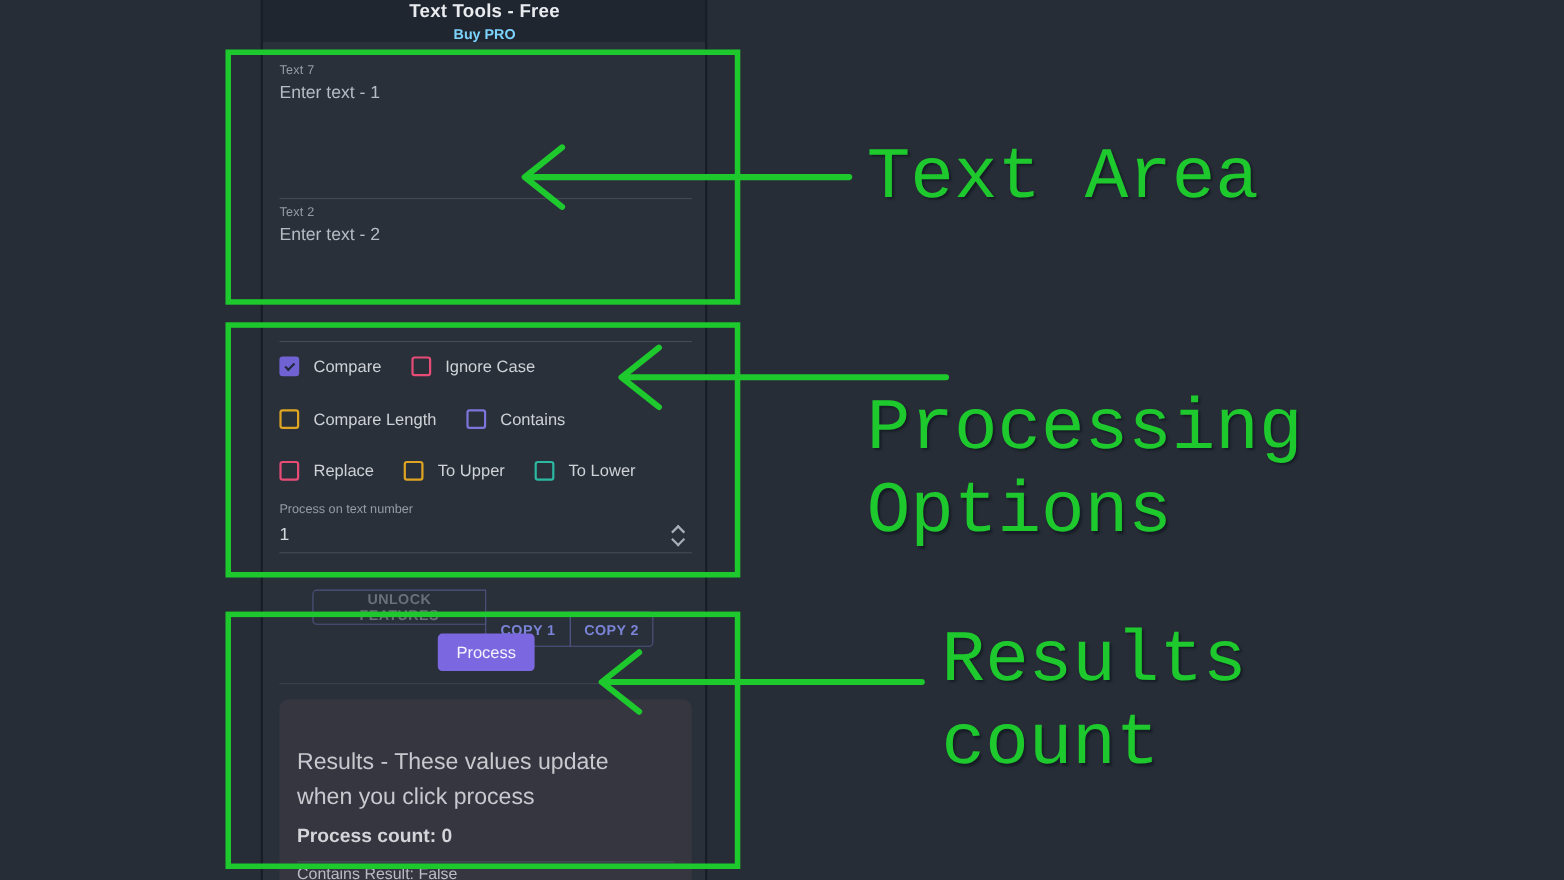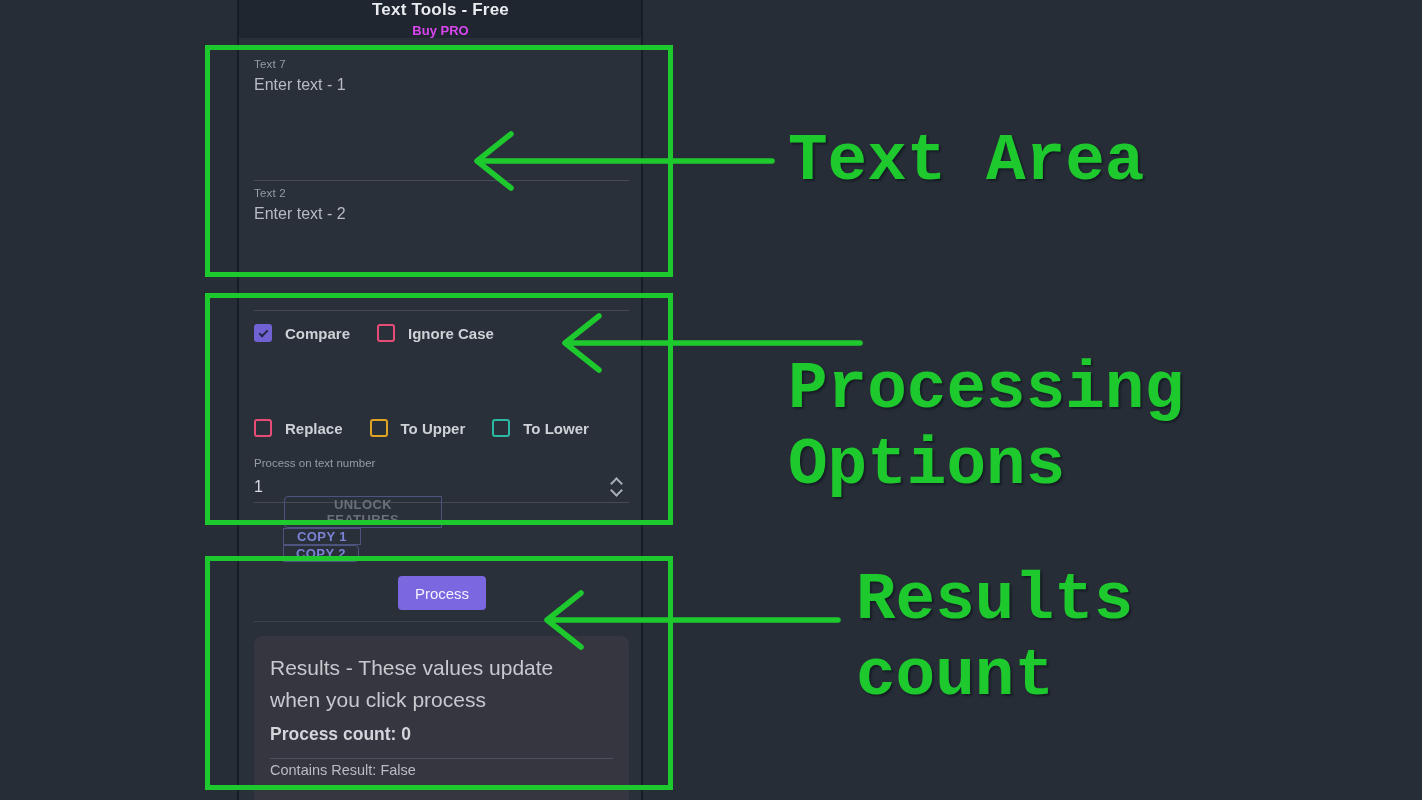--- a/index.html
+++ b/index.html
@@ -19,34 +19,34 @@
     border-right:2px solid #171d26;
   }
   .topbar {
     position:absolute; left:0; top:0; width:100%; height:38px;
     background:#1f2630;
     display:flex; align-items:center; justify-content:space-between;
     padding:0 14px 0 15px;
     flex-direction:column;
   }
   .topbar-title { font-size:17px; font-weight:600; color:#e9ebef; letter-spacing:.2px; }
-  .topbar-action { font-size:13px; font-weight:600; color:#d946ef; cursor:pointer; }
+  .topbar-action { font-size:13px; font-weight:600; color:#7dd3fc; cursor:pointer; }
 
   .field-label { position:absolute; left:15px; font-size:11.5px; color:#959ca6; letter-spacing:.2px; }
   .field-input {
     position:absolute; left:15px; width:375px; background:transparent;
     border:none; outline:none; resize:none;
     font-family:"Liberation Sans", sans-serif;
     font-size:16px; color:#d6d9dd;
   }
   .field-input::placeholder { color:#b7bcc4; opacity:1; }
   .hline { position:absolute; left:15px; width:375px; height:1px; background:#454a53; }
 
   .cb-row { position:absolute; left:15px; height:20px; display:flex; align-items:center; }
-  .cb-pair { display:flex; align-items:center; margin-right:27px;font-weight:bold; }
+  .cb-pair { display:flex; align-items:center; margin-right:27px; }
   .cbox {
     width:18px; height:18px; border-radius:3px; border:2px solid;
     margin-right:13px; position:relative; cursor:pointer; flex:none;
   }
   .cbox.checked { border-color:#7162d4; background:#7162d4; }
   .tick {
     position:absolute; left:3px; top:4px; width:9px; height:5px;
     border-left:2px solid #222840; border-bottom:2px solid #222840;
     transform:rotate(-45deg);
   }
@@ -60,58 +60,58 @@
   .step-value {
     position:absolute; left:15px; top:478px; width:330px;
     background:transparent; border:none; outline:none;
     font-family:"Liberation Sans", sans-serif; font-size:16px; color:#d6d9dd;
   }
   .stepper { position:absolute; left:368px; top:475px; width:22px; height:26px; }
   .chev { position:absolute; left:5px; width:9px; height:9px; border-left:2px solid #a9afb8; border-top:2px solid #a9afb8; cursor:pointer; }
   .chev.up   { top:4px;  transform:rotate(45deg); }
   .chev.down { top:11px; transform:rotate(225deg); }
 
-  .btn-group { position:absolute; left:45px; top:496px; height:45px; display:flex;flex-direction:column; }
+  .btn-group { position:absolute; left:45px; top:536px; height:45px; display:flex; }
   .obtn {
     height:32px; background:transparent; cursor:pointer;
     border:1px solid #4e5480;
     font-family:"Liberation Sans", sans-serif;
     font-size:13px; font-weight:700; letter-spacing:.4px;
     color:#7a83d6; padding:0 12px;
   }
-  .obtn + .obtn { margin-left:-1px; }
+  .obtn + .obtn { margin-left:-1px;margin-top:20px; }
   .obtn:first-child { border-radius:4px 0 0 4px; width:158px; }
   .obtn:last-child  { border-radius:0 4px 4px 0; }
   .obtn.disabled { color:#6a7078; cursor:default; }
 
   .process-btn {
     position:absolute; left:159px; top:576px; width:88px; height:34px;
     background:#7b68e0; border:none; border-radius:4px; cursor:pointer;
     font-family:"Liberation Sans", sans-serif;
     font-size:15px; color:#f4f2fd;
   }
 
   .results-card {
     position:absolute; left:15px; top:636px; width:375px; height:164px;
     background:#35363f; border-radius:8px 8px 0 0;
     padding:16px 16px 0 16px;
   }
-  .results-title { font-size:21px; line-height:32px; color:#c7c9ce; max-width:312px; }
+  .results-title { font-size:21px; line-height:32px; color:#c7c9ce; max-width:312px;margin-top:25px; }
   .results-count { margin-top:8px; font-size:17.5px; font-weight:700; color:#d2d5d9; }
   .results-divider { margin-top:13px; height:1px; background:#4a4f5a; }
   .results-row { font-size:14.5px; line-height:22px; color:#b9bdc3; }
   .results-row.first { margin-top:9px; }
 
   
   .anno-box { position:absolute; border:5px solid #1ec92e; }
   .anno-svg { position:absolute; left:0; top:0; pointer-events:none; }
   .anno-text {
     position:absolute;
     font-family:"Liberation Mono", monospace;
-    font-weight:700; font-size:66px; line-height:76px;
+    font-weight:400; font-size:66px; line-height:76px;
     color:#1ec92e; white-space:pre;
     text-shadow:2px 2px 2px rgba(10,16,24,.55);
   }
 </style>
 </head>
 <body>
 
 <div class="app">
 
   <div class="topbar">
@@ -133,20 +133,30 @@
         <span class="tick"></span>
       </div>
       <span class="cb-label">Compare</span>
     </div>
     <div class="cb-pair">
       <div class="cbox bc-pink"></div>
       <span class="cb-label">Ignore Case</span>
     </div>
   </div>
 
+  <div class="cb-row" style="top:371px">
+    <div class="cb-pair">
+      <div class="cbox bc-amber"></div>
+      <span class="cb-label">Compare Length</span>
+    </div>
+    <div class="cb-pair">
+      <div class="cbox bc-peri"></div>
+      <span class="cb-label">Contains</span>
+    </div>
+  </div>
 
   <div class="cb-row" style="top:418px">
     <div class="cb-pair">
       <div class="cbox bc-pink"></div>
       <span class="cb-label">Replace</span>
     </div>
     <div class="cb-pair">
       <div class="cbox bc-amber"></div>
       <span class="cb-label">To Upper</span>
     </div>

